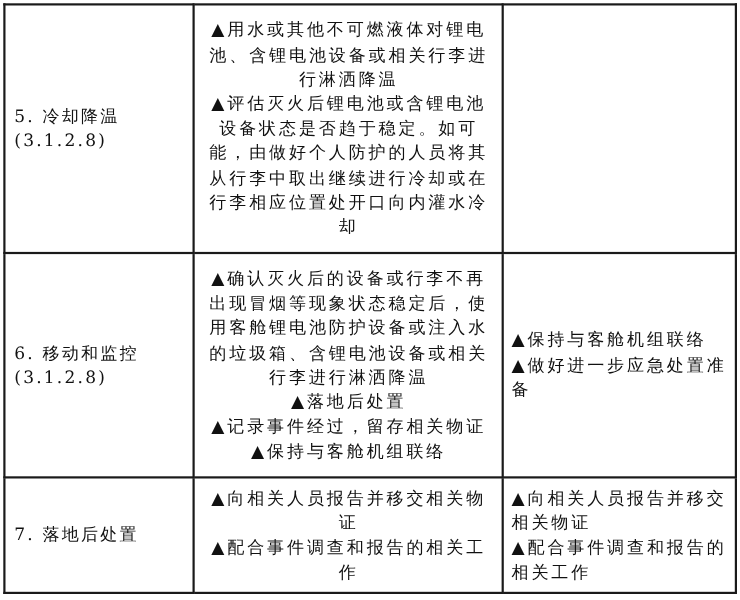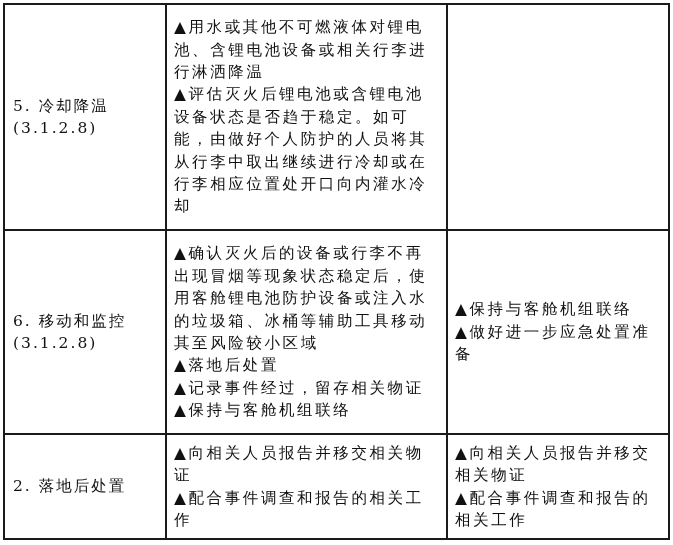--- a/index.html
+++ b/index.html
@@ -1,23 +1,23 @@
 <!DOCTYPE html>
 <html><head>
   <meta charset="utf-8">
   <style>
     html, body { margin: 0; padding: 0; background: #ffffff; }
     body { width: 673px; height: 545px; position: relative; overflow: hidden;
            font-family: "DejaVu Serif", serif; color: #111; }
     table.proc { position: absolute; left: 3px; top: 3px; border-collapse: collapse;
                  table-layout: fixed; width: 667px; }
     table.proc td { border: 2px solid #1a1a1a; vertical-align: middle;
-                    font-size: 15.5px; line-height: 22.4px; letter-spacing: 2.6px; padding: 2px; }
+                    font-size: 15.5px; line-height: 22.4px; letter-spacing: 2.6px; padding: 12px; }
     td.step { width: 150px; padding-left: 8px !important; }
-    td.action { width: 266px; padding: 0 6px 0 7px !important; }
+    td.action { width: 266px; padding: 0 6px 0 7px !important; text-align: center; }
     td.coord { padding: 0 4px 0 7px !important; }
     tr.r5 { height: 226px; }
     tr.r6 { height: 204px; }
     tr.r7 { height: 105px; }
     .line { display: block; }
     .label { display: block; letter-spacing: 2px; }
   </style>
 </head>
 <body>
 
@@ -33,33 +33,33 @@
       <span class="line">▲评估灭火后锂电池或含锂电池设备状态是否趋于稳定。如可能，由做好个人防护的人员将其从行李中取出继续进行冷却或在行李相应位置处开口向内灌水冷却</span>
     </td>
     <td class="coord"></td>
   </tr>
   <tr class="r6">
     <td class="step">
       <span class="label">6. 移动和监控</span>
       <span class="label">(3.1.2.8)</span>
     </td>
     <td class="action">
-      <span class="line">▲确认灭火后的设备或行李不再出现冒烟等现象状态稳定后，使用客舱锂电池防护设备或注入水的垃圾箱、冰桶等辅助工具移动其至风险较小区域</span>
+      <span class="line">▲确认灭火后的设备或行李不再出现冒烟等现象状态稳定后，使用客舱锂电池防护设备或注入水的垃圾箱、含锂电池设备或相关行李进行淋洒降温</span>
       <span class="line">▲落地后处置</span>
       <span class="line">▲记录事件经过，留存相关物证</span>
       <span class="line">▲保持与客舱机组联络</span>
     </td>
     <td class="coord">
       <span class="line">▲保持与客舱机组联络</span>
       <span class="line">▲做好进一步应急处置准备</span>
     </td>
   </tr>
   <tr class="r7">
     <td class="step">
-      <span class="label">2. 落地后处置</span>
+      <span class="label">7. 落地后处置</span>
     </td>
     <td class="action">
       <span class="line">▲向相关人员报告并移交相关物证</span>
       <span class="line">▲配合事件调查和报告的相关工作</span>
     </td>
     <td class="coord">
       <span class="line">▲向相关人员报告并移交相关物证</span>
       <span class="line">▲配合事件调查和报告的相关工作</span>
     </td>
   </tr>

